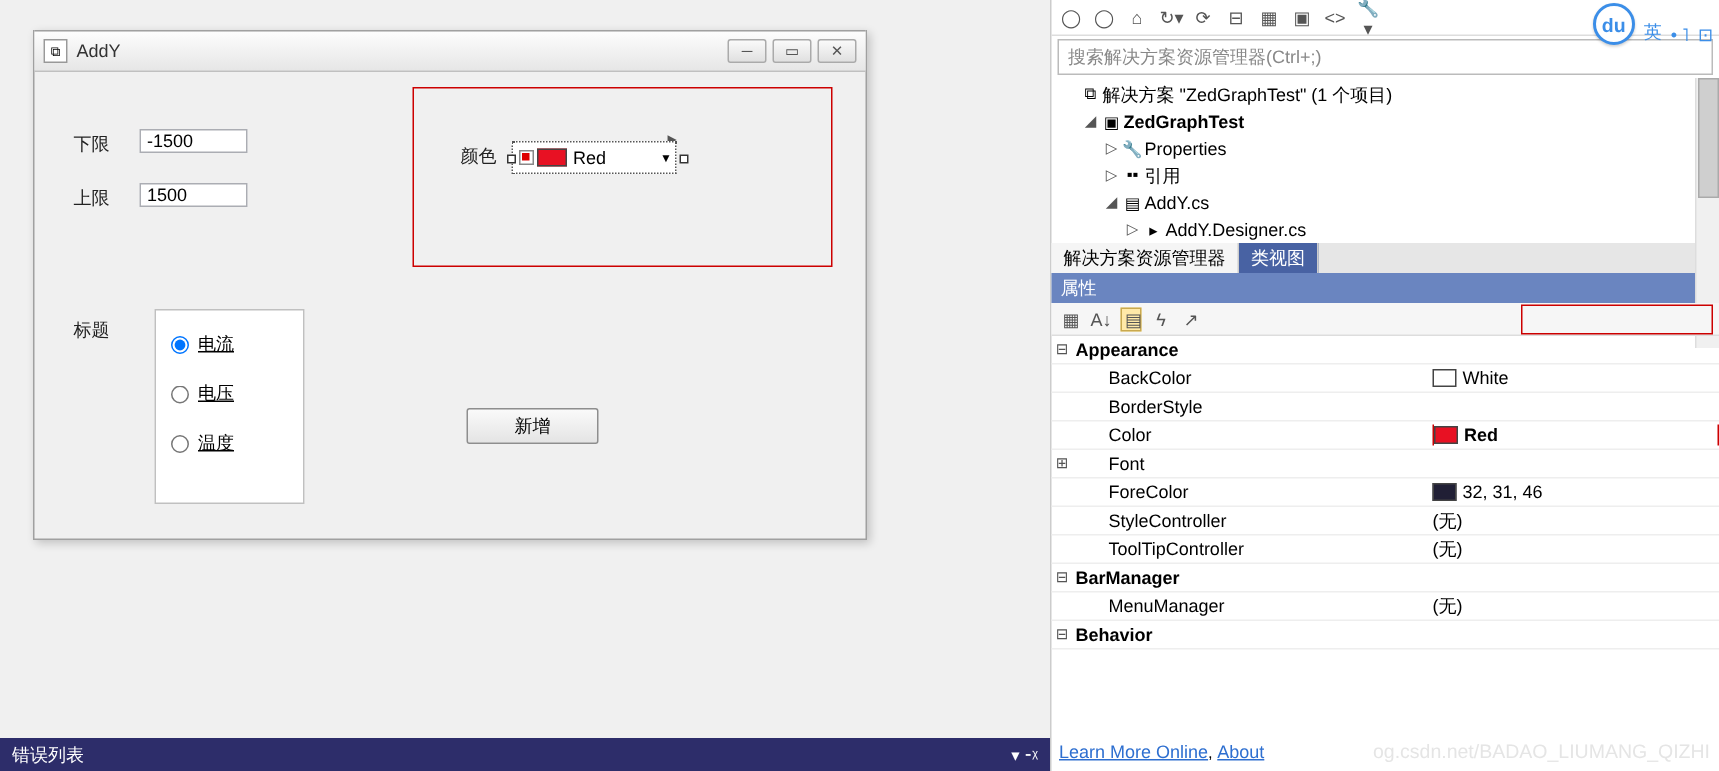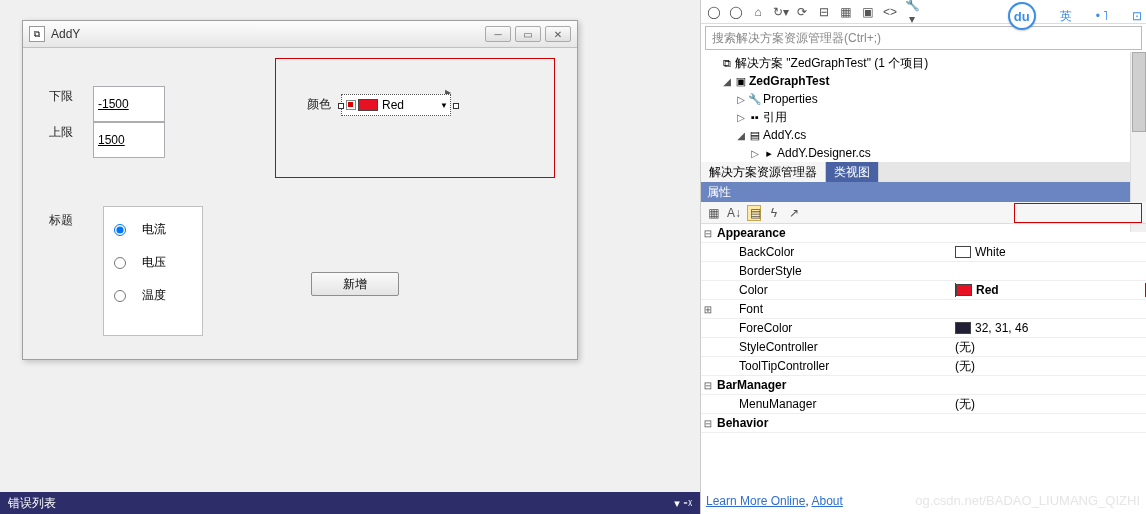--- a/index.html
+++ b/index.html
@@ -9,46 +9,46 @@
 .left-panel { position: absolute; left: 0; top: 0; width: 700px; height: 514px; background: #f0f0f0; }
 .form-window { position: absolute; left: 22px; top: 20px; width: 556px; height: 340px; background: #f0f0f0; border: 1px solid #a0a0a0; border-top: none; box-shadow: 2px 2px 6px rgba(0,0,0,0.2); }
 .titlebar { height: 28px; background: linear-gradient(#fdfdfd,#e6e6e6); border-bottom: 1px solid #c0c0c0; display: flex; align-items: center; padding: 0 6px; border-top: 1px solid #a0a0a0; }
 .titlebar .app-icon { width: 16px; height: 16px; background: #fff; border: 1px solid #999; margin-right: 6px; display: flex; align-items: center; justify-content: center; font-size: 9px; }
 .titlebar .title { flex: 1; color: #333; }
 .win-btns { display: flex; gap: 4px; }
 .win-btn { width: 26px; height: 16px; border: 1px solid #aaa; background: linear-gradient(#fafafa,#e0e0e0); border-radius: 2px; display: flex; align-items: center; justify-content: center; font-size: 10px; color: #555; }
 .form-body { position: relative; height: calc(100% - 28px); }
 
 .lbl { position: absolute; color: #222; }
-.inp { position: absolute; width: 72px; height: 36px; border: 1px solid #abadb3; background: #fff; padding: 0 4px; text-decoration: underline; }
+.inp { position: absolute; width: 72px; height: 16px; border: 1px solid #abadb3; background: #fff; padding: 0 4px; }
 
 .color-outline { position: absolute; left: 252px; top: 10px; width: 280px; height: 120px; border: 1px solid #c00; }
 .color-picker { position: absolute; left: 318px; top: 46px; width: 110px; height: 22px; border: 1px dotted #555; background: #fff; display: flex; align-items: center; padding: 0 4px; gap: 4px; }
 .color-picker .sw-wrap { display:flex; align-items:center; gap:2px;}
 .color-picker .swatch-sm { width: 10px; height: 10px; border: 1px solid #888; }
 .color-picker .swatch-lg { width: 20px; height: 12px; border: 1px solid #444; }
 .color-picker .dd { position: absolute; right: 2px; font-size: 8px; }
 .spin-up { position:absolute; left: 422px; top: 40px; font-size:8px; color:#555;}
 .handle { position:absolute; width:6px; height:6px; border:1px solid #333; background:#fff;}
 
 .group { position: absolute; left: 80px; top: 158px; width: 100px; height: 130px; border: 1px solid #c0c0c0; background: #fff; padding: 14px 10px; }
-.radio { display: flex; align-items: center; gap: 16px; margin-bottom: 16px; }
+.radio { display: flex; align-items: center; gap: 6px; margin-bottom: 16px; text-decoration: underline; }
 .radio input { width: 12px; height: 12px; }
 
 .add-btn { position: absolute; left: 288px; top: 224px; width: 88px; height: 24px; background: linear-gradient(#fafafa,#e4e4e4); border: 1px solid #8e8e8e; border-radius: 2px; }
 
 .error-list { position: absolute; left: 0; bottom: 0; width: 700px; height: 22px; background: #2d2d6a; color: #fff; padding: 0 8px; display: flex; align-items: center; }
 .error-pin { position: absolute; right: 8px; font-size: 11px; }
 
 
 .right-panel { position: absolute; left: 700px; top: 0; width: 446px; height: 514px; background: #fff; border-left: 1px solid #ccc; }
 .toolbar-row { height: 24px; display: flex; align-items: center; gap: 8px; padding: 0 6px; border-bottom: 1px solid #ddd; }
 .ticon { width:14px; text-align:center; color:#555; font-size:12px; cursor:default;}
 .search-row { height: 24px; border: 1px solid #bbb; margin: 2px 4px; background: #fff; display: flex; align-items: center; padding: 0 6px; color: #888; }
-.badge { position: absolute; right: 4px; top: 2px; display:flex; align-items:center; gap:24px;}
+.badge { position: absolute; right: 4px; top: 2px; display:flex; align-items:flex-end; gap:6px;}
 .du-circle { width: 28px; height: 28px; border-radius: 50%; background: #fff; border: 2px solid #3b8ee8; display: flex; align-items: center; justify-content: center; color: #3b8ee8; font-weight: bold; font-size: 13px; box-shadow: 0 1px 2px rgba(0,0,0,0.2); }
 
 .tree { padding: 2px 6px; }
 .tree-row { display: flex; align-items: center; height: 18px; }
 .tree-row .exp { width: 12px; text-align: center; color: #555; font-size: 10px; }
 .tree-row .ticon2 { width: 16px; text-align: center; font-size: 11px; }
 .tree-row .bold { font-weight: bold; }
 .indent1 { padding-left: 14px; } .indent2 { padding-left: 28px; } .indent3 { padding-left: 42px; }
 
 .tabs { height: 20px; background: #e6e6e6; display: flex; font-size: 11px; }

